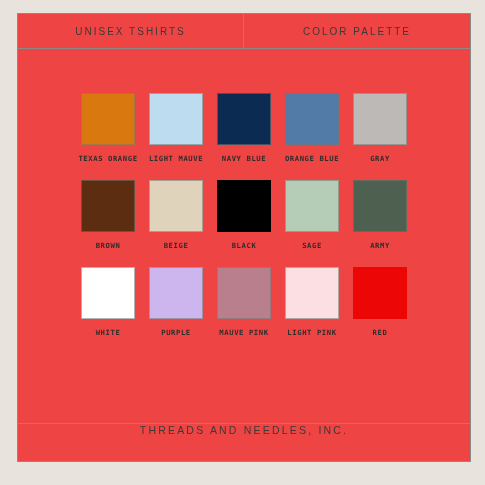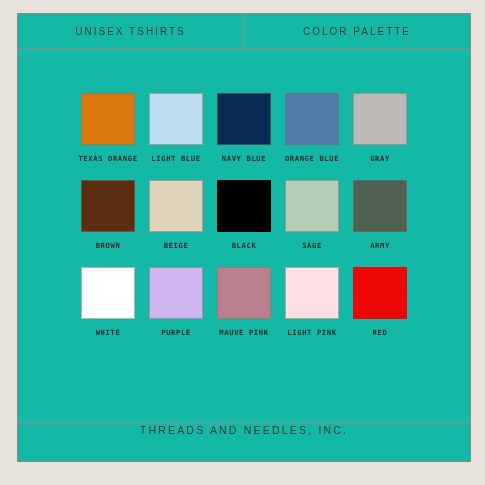--- a/index.html
+++ b/index.html
@@ -15,21 +15,21 @@
   }
 
   .sheet {
     position: absolute;
     left: 17px;
     top: 13px;
     width: 454px;
     height: 449px;
     box-sizing: border-box;
     border: 1px solid #8d8a85;
-    background: #14b8a6;
+    background: #ef4444;
     display: flex;
     flex-direction: column;
   }
 
   
   .header-row {
     display: flex;
     height: 34px;
     border-bottom: 1px solid #8d8a85;
     flex: 0 0 auto;
@@ -134,21 +134,21 @@
   </div>
 
   <div class="palette-body">
       <div class="swatch-row">
         <div class="swatch-cell">
           <div class="swatch-chip" style="background: rgb(217, 120, 15);"></div>
           <div class="swatch-label">TEXAS ORANGE</div>
         </div>
         <div class="swatch-cell">
           <div class="swatch-chip" style="background: rgb(190, 220, 239);"></div>
-          <div class="swatch-label">LIGHT BLUE</div>
+          <div class="swatch-label">LIGHT MAUVE</div>
         </div>
         <div class="swatch-cell">
           <div class="swatch-chip" style="background: rgb(12, 43, 83);"></div>
           <div class="swatch-label">NAVY BLUE</div>
         </div>
         <div class="swatch-cell">
           <div class="swatch-chip" style="background: rgb(82, 123, 168);"></div>
           <div class="swatch-label">ORANGE BLUE</div>
         </div>
         <div class="swatch-cell">

